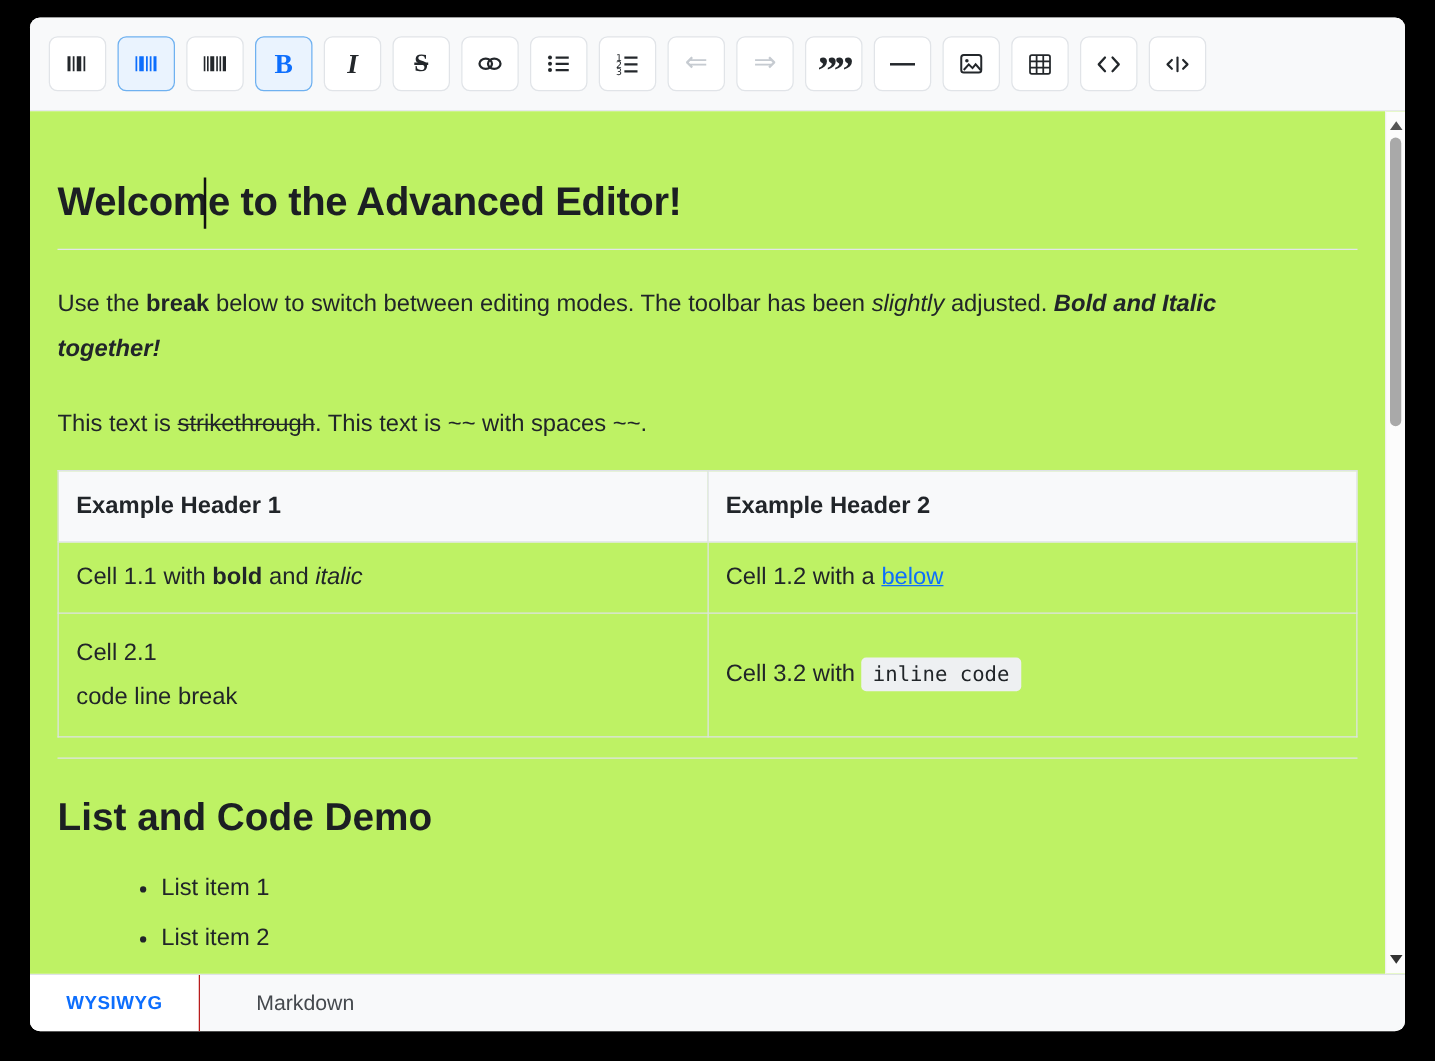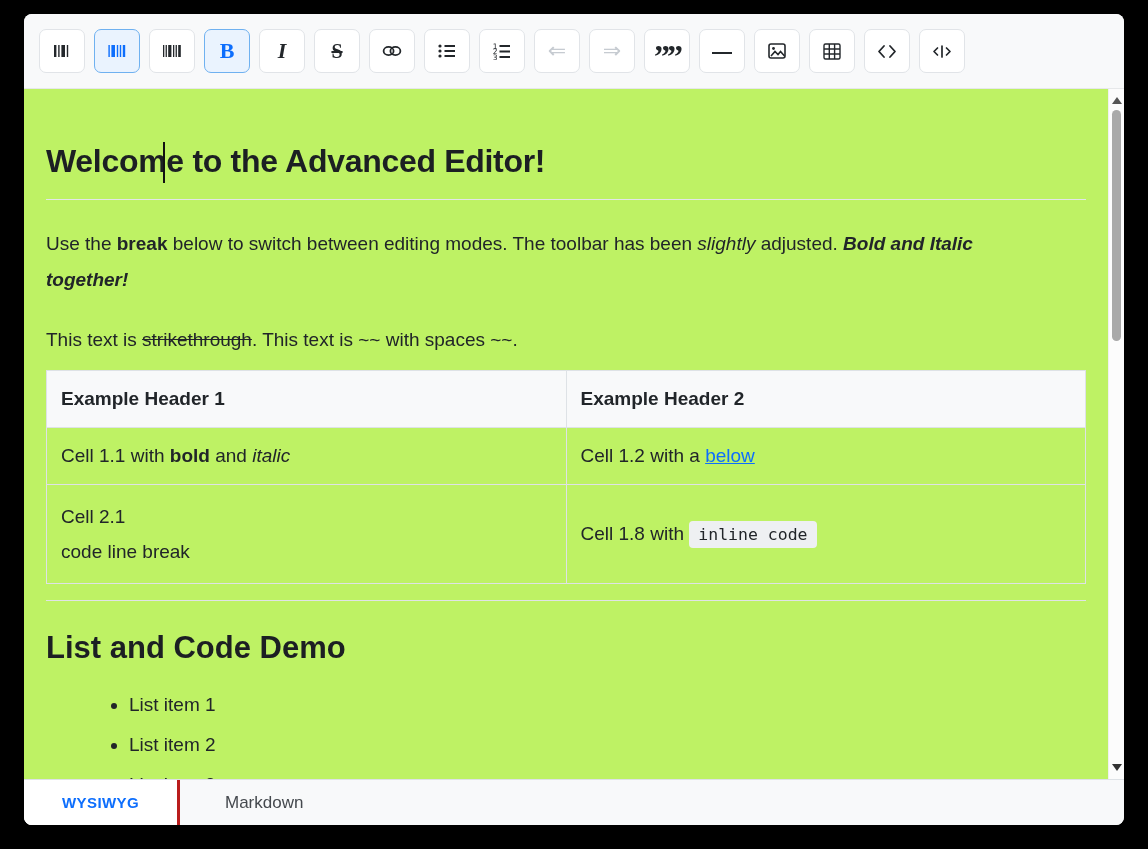--- a/index.html
+++ b/index.html
@@ -67,21 +67,21 @@
   }
   .para { font-size:19px; line-height:36px; color:#212529; margin:26px 0 0; }
   .para-2 { margin-top:24px; }
   .seg-bold { font-weight:700; }
   .seg-italic { font-style:italic; }
   .seg-bold-italic { font-weight:700; font-style:italic; }
   .seg-strike { text-decoration:line-through; }
 
   .doc-table {
     width:100%; border-collapse:collapse;
-    margin-top:12px; font-size:19px; color:#212529;
+    margin-top:18px; font-size:19px; color:#212529;
   }
   .doc-table th, .doc-table td {
     border:1px solid #dee2e6;
     padding:14px; text-align:left; line-height:28px;
   }
   .doc-table th { background:#f8f9fa; font-weight:700; }
   .cell-line { display:block; line-height:35px; }
   .doc-link { color:#0d6efd; text-decoration:underline; cursor:pointer; }
   .inline-code {
     font-family:"DejaVu Sans Mono","Liberation Mono",monospace;
@@ -127,23 +127,23 @@
   }
 
   
   .tabbar {
     flex:0 0 46px;
     background:#f8f9fa;
     border-top:1px solid #dee2e6;
     display:flex; align-items:stretch;
   }
   .tab-active {
-    width:156px;
+    width:136px;
     background:#fff;
-    border-right:3px solid #b91c1c;
+    border-right:1px solid #b91c1c;
     color:#0d6efd; font-weight:700; font-size:15px; letter-spacing:0.4px;
     display:flex; align-items:center; justify-content:center;
     cursor:pointer;
   }
   .tab-inactive {
     padding:0 45px;
     color:#45494e; font-size:17px;
     display:flex; align-items:center;
     cursor:pointer;
   }
@@ -330,21 +330,21 @@
         <tbody>
           <tr>
             <td><span>Cell 1.1 with </span><span class="seg-bold">bold</span><span> and </span><span class="seg-italic">italic</span></td>
             <td><span>Cell 1.2 with a </span><a class="doc-link">below</a></td>
           </tr>
           <tr>
             <td>
                 <span class="cell-line">Cell 2.1</span>
                 <span class="cell-line">code line break</span>
               </td>
-            <td><span>Cell 1.8 with </span><span class="inline-code">inline code</span></td>
+            <td><span>Cell 3.2 with </span><span class="inline-code">inline code</span></td>
           </tr>
         </tbody>
       </table>
 
       <hr class="doc-hr">
 
       <h3 class="doc-h3">List and Code Demo</h3>
 
       <ul class="doc-list">
         <li>List item 1</li>

